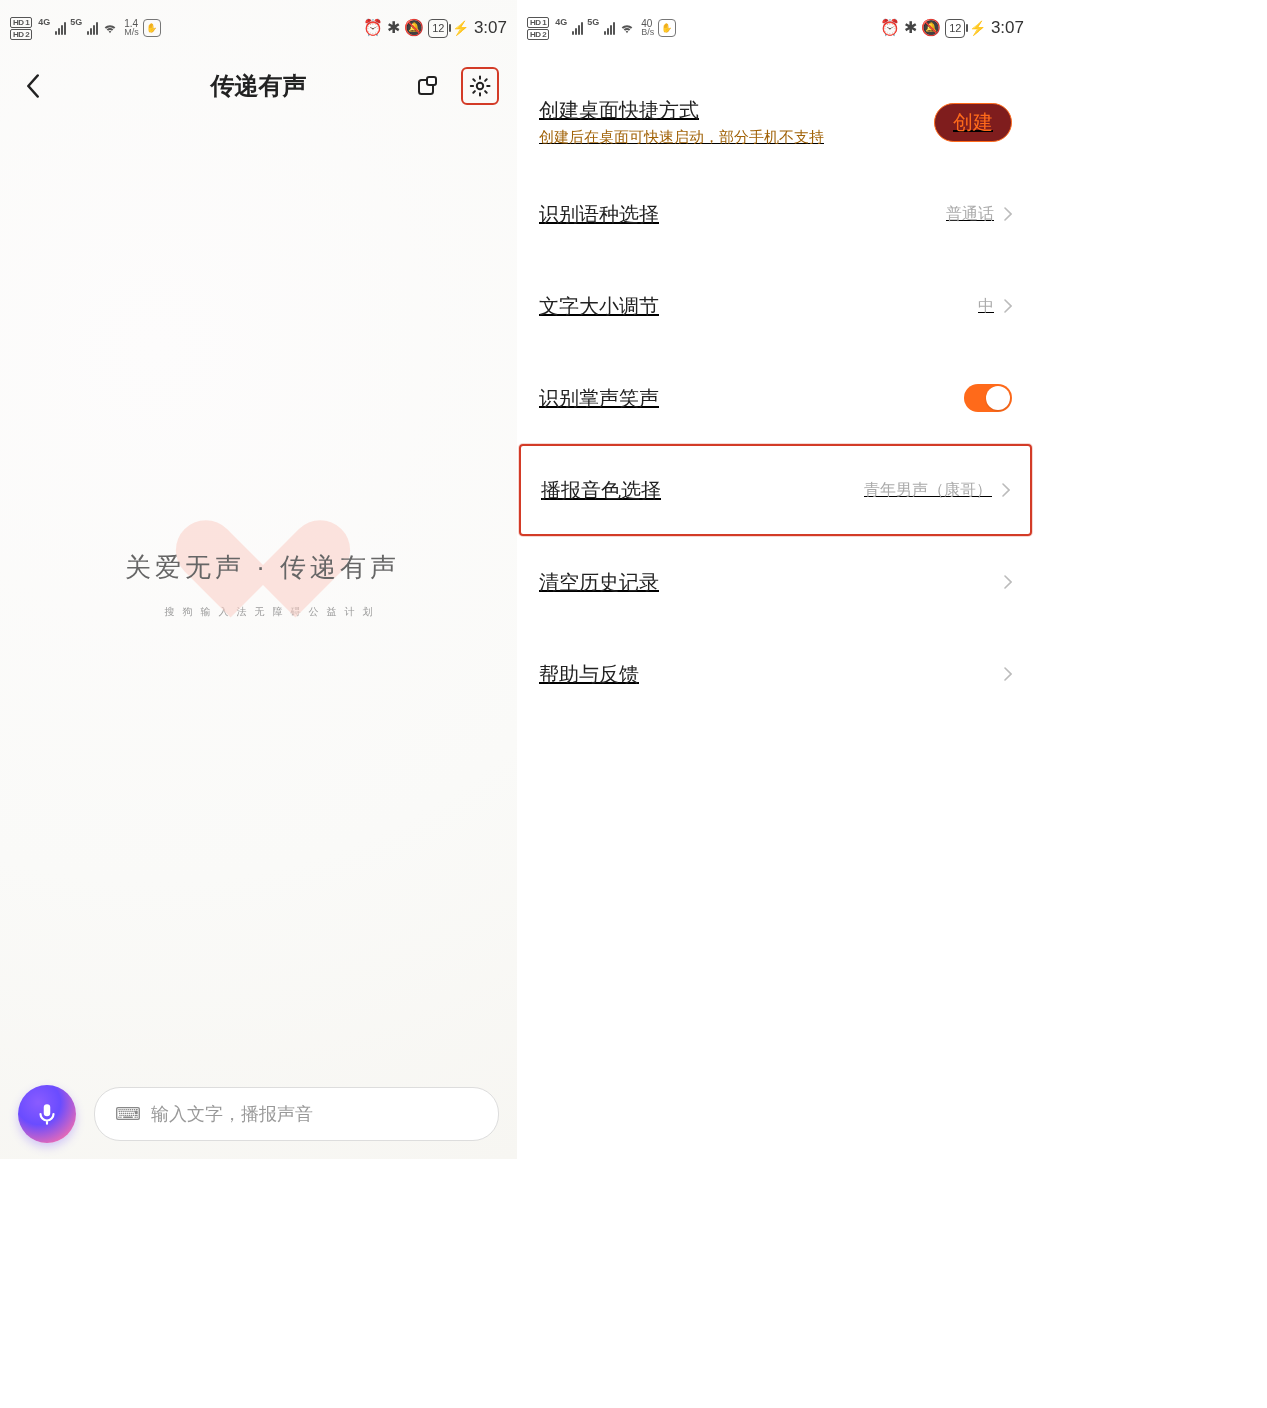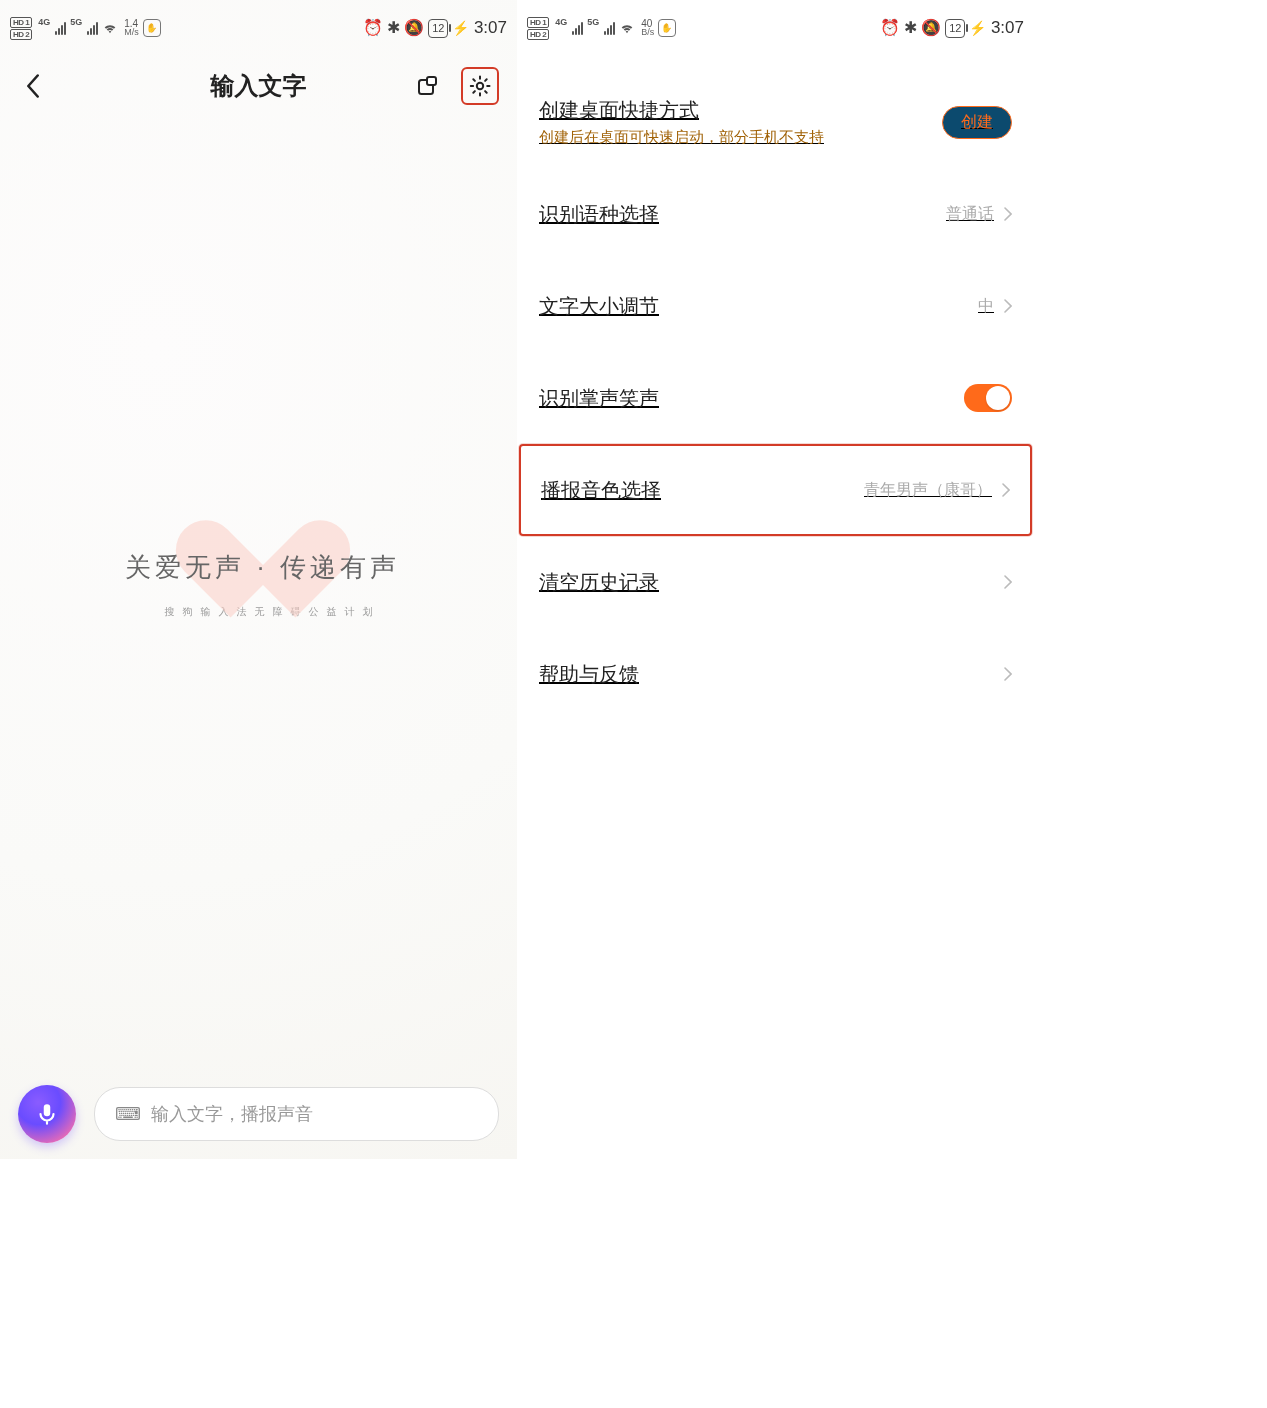--- a/index.html
+++ b/index.html
@@ -224,24 +224,24 @@
   .row-main {
     display:flex; flex-direction:column; gap:4px; flex:1;
   }
   .row-title { font-size:20px; color:#222;}
   .row-sub { font-size:15px; color:#a16207;}
   .row-value { font-size:16px; color:#aaa; margin-right:6px;}
   .chev-small { width:8px; height:14px; }
   .pill-btn {
     border: 1.5px solid #ff6a1a;
     color: #ff6a1a;
-    background:#0c4a6e;
+    background:#7f1d1d;
     border-radius: 20px;
     padding: 5px 18px;
-    font-size: 16px;
+    font-size: 20px;
   }
   .toggle {
     width: 48px; height:28px; border-radius:14px; background:#ff6a1a; position:relative;
   }
   .toggle::after {
     content:""; position:absolute; right:2px; top:2px; width:24px; height:24px; background:#fff; border-radius:50%;
     box-shadow: 0 1px 2px rgba(0,0,0,0.15);
   }
   .row-right { display:flex; align-items:center; gap:4px;}
 </style>
@@ -292,21 +292,21 @@
     </div>
 
     <div class="nav">
       <div class="nav-left">
         <div class="icon-btn chev-left">
           <svg viewBox="0 0 12 20">
               <path d="M10 1 L2 10 L10 19" stroke="#222" stroke-width="2.2" fill="none" stroke-linecap="round" stroke-linejoin="round"></path>
             </svg>
         </div>
       </div>
-      <div class="nav-title">输入文字</div>
+      <div class="nav-title">传递有声</div>
       <div class="nav-right">
         <div class="icon-btn">
           <svg width="24" height="24" viewBox="0 0 24 24">
               <rect x="3" y="6" width="14" height="14" rx="2.5" stroke="#222" stroke-width="2" fill="none"></rect>
               <rect x="11" y="3" width="9" height="8" rx="2" stroke="#222" stroke-width="2" fill="#fff"></rect>
             </svg>
         </div>
         <div class="icon-btn highlight-box">
           <svg width="24" height="24" viewBox="0 0 24 24">
               <circle cx="12" cy="12" r="3.2" stroke="#222" stroke-width="2" fill="none"></circle>

